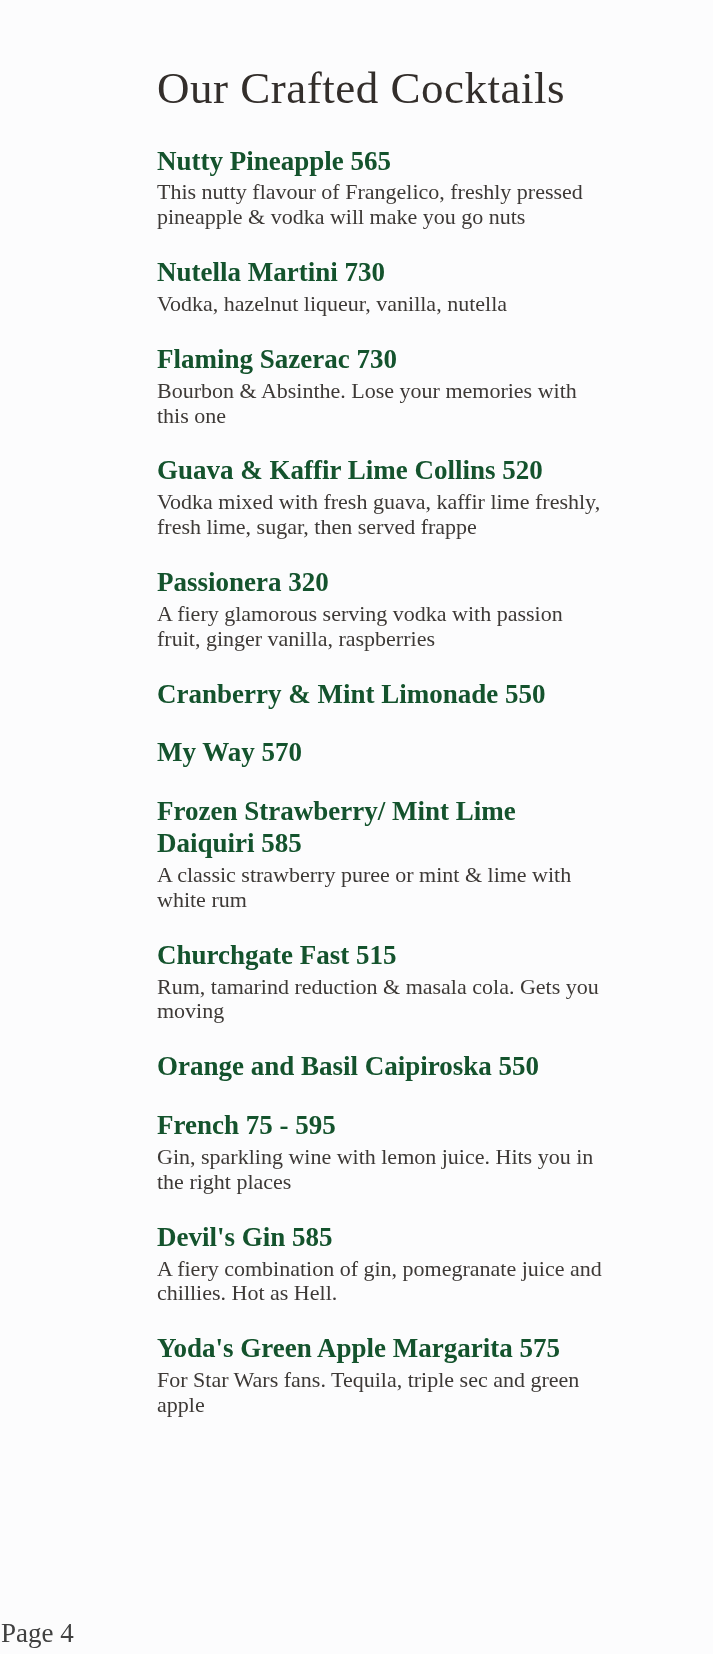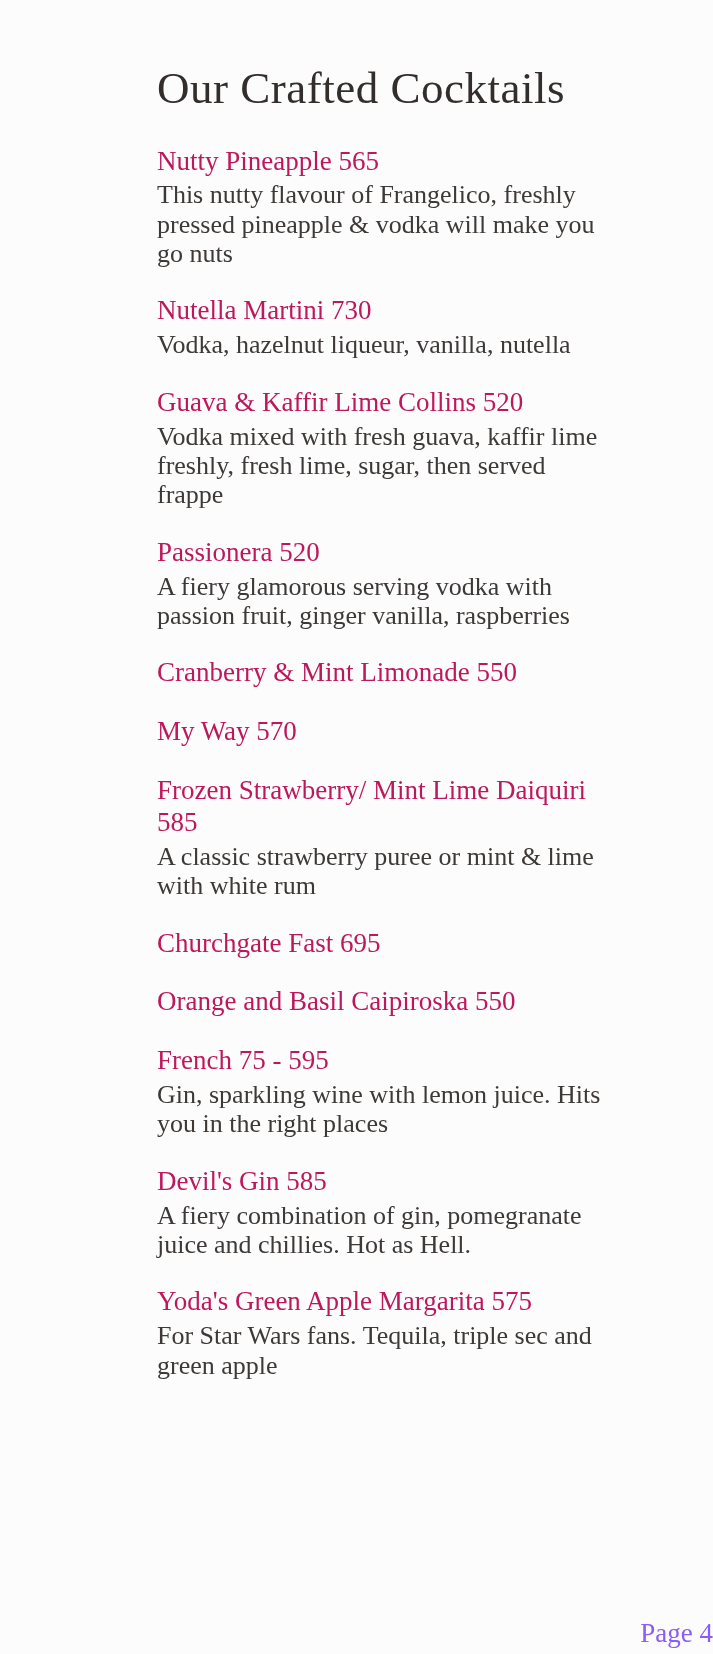--- a/index.html
+++ b/index.html
@@ -26,85 +26,90 @@
     line-height: 1.1;
     letter-spacing: 0.5px;
     color: #332e2b;
     margin: 0 0 32px 0;
   }
   .item {
     margin: 0 0 27px 0;
   }
   .item-heading {
     font-size: 27px;
-    font-weight: 400;
+    font-weight: 700;
     line-height: 1.18;
     margin: 12px 0 3px 0;
-    color: #be185d;
+    color: #14532d;
   }
   .item-desc {
-    font-size: 26px;
+    font-size: 22px;
     line-height: 1.13;
     margin: 0;
     color: #3d3936;
   }
   .footer {
     position: absolute;
-    left: 8px;
+    left: 1px;
     right: 0;
     bottom: 5px;
-    text-align: right;
+    text-align: left;
     font-size: 27px;
-    color: #8b5cf6;
+    color: #404040;
   }
 </style>
 </head>
 <body>
 
 <div class="page">
   <div class="content">
 
     <h1 class="title">Our Crafted Cocktails</h1>
 
     <div class="item">
       <h2 class="item-heading">Nutty Pineapple 565</h2>
       <p class="item-desc">This nutty flavour of Frangelico, freshly pressed pineapple &amp; vodka will make you go nuts</p>
     </div>
 
     <div class="item">
       <h2 class="item-heading">Nutella Martini 730</h2>
       <p class="item-desc">Vodka, hazelnut liqueur, vanilla, nutella</p>
     </div>
 
+    <div class="item">
+      <h2 class="item-heading">Flaming Sazerac 730</h2>
+      <p class="item-desc">Bourbon &amp; Absinthe. Lose your memories with this one</p>
+    </div>
 
     <div class="item">
       <h2 class="item-heading">Guava &amp; Kaffir Lime Collins 520</h2>
       <p class="item-desc">Vodka mixed with fresh guava, kaffir lime freshly, fresh lime, sugar, then served frappe</p>
     </div>
 
     <div class="item">
-      <h2 class="item-heading">Passionera 520</h2>
+      <h2 class="item-heading">Passionera 320</h2>
       <p class="item-desc">A fiery glamorous serving vodka with passion fruit, ginger vanilla, raspberries</p>
     </div>
 
     <div class="item">
       <h2 class="item-heading">Cranberry &amp; Mint Limonade 550</h2>
     </div>
 
     <div class="item">
       <h2 class="item-heading">My Way 570</h2>
     </div>
 
     <div class="item">
       <h2 class="item-heading">Frozen Strawberry/ Mint Lime Daiquiri 585</h2>
       <p class="item-desc">A classic strawberry puree or mint &amp; lime with white rum</p>
     </div>
 
     <div class="item">
-      <h2 class="item-heading">Churchgate Fast 695</h2>
+      <h2 class="item-heading">Churchgate Fast 515</h2>
+      <p class="item-desc">Rum, tamarind reduction &amp; masala cola. Gets you moving</p>
     </div>
 
     <div class="item">
       <h2 class="item-heading">Orange and Basil Caipiroska 550</h2>
     </div>
 
     <div class="item">
       <h2 class="item-heading">French 75 - 595</h2>
       <p class="item-desc">Gin, sparkling wine with lemon juice. Hits you in the right places</p>
     </div>

